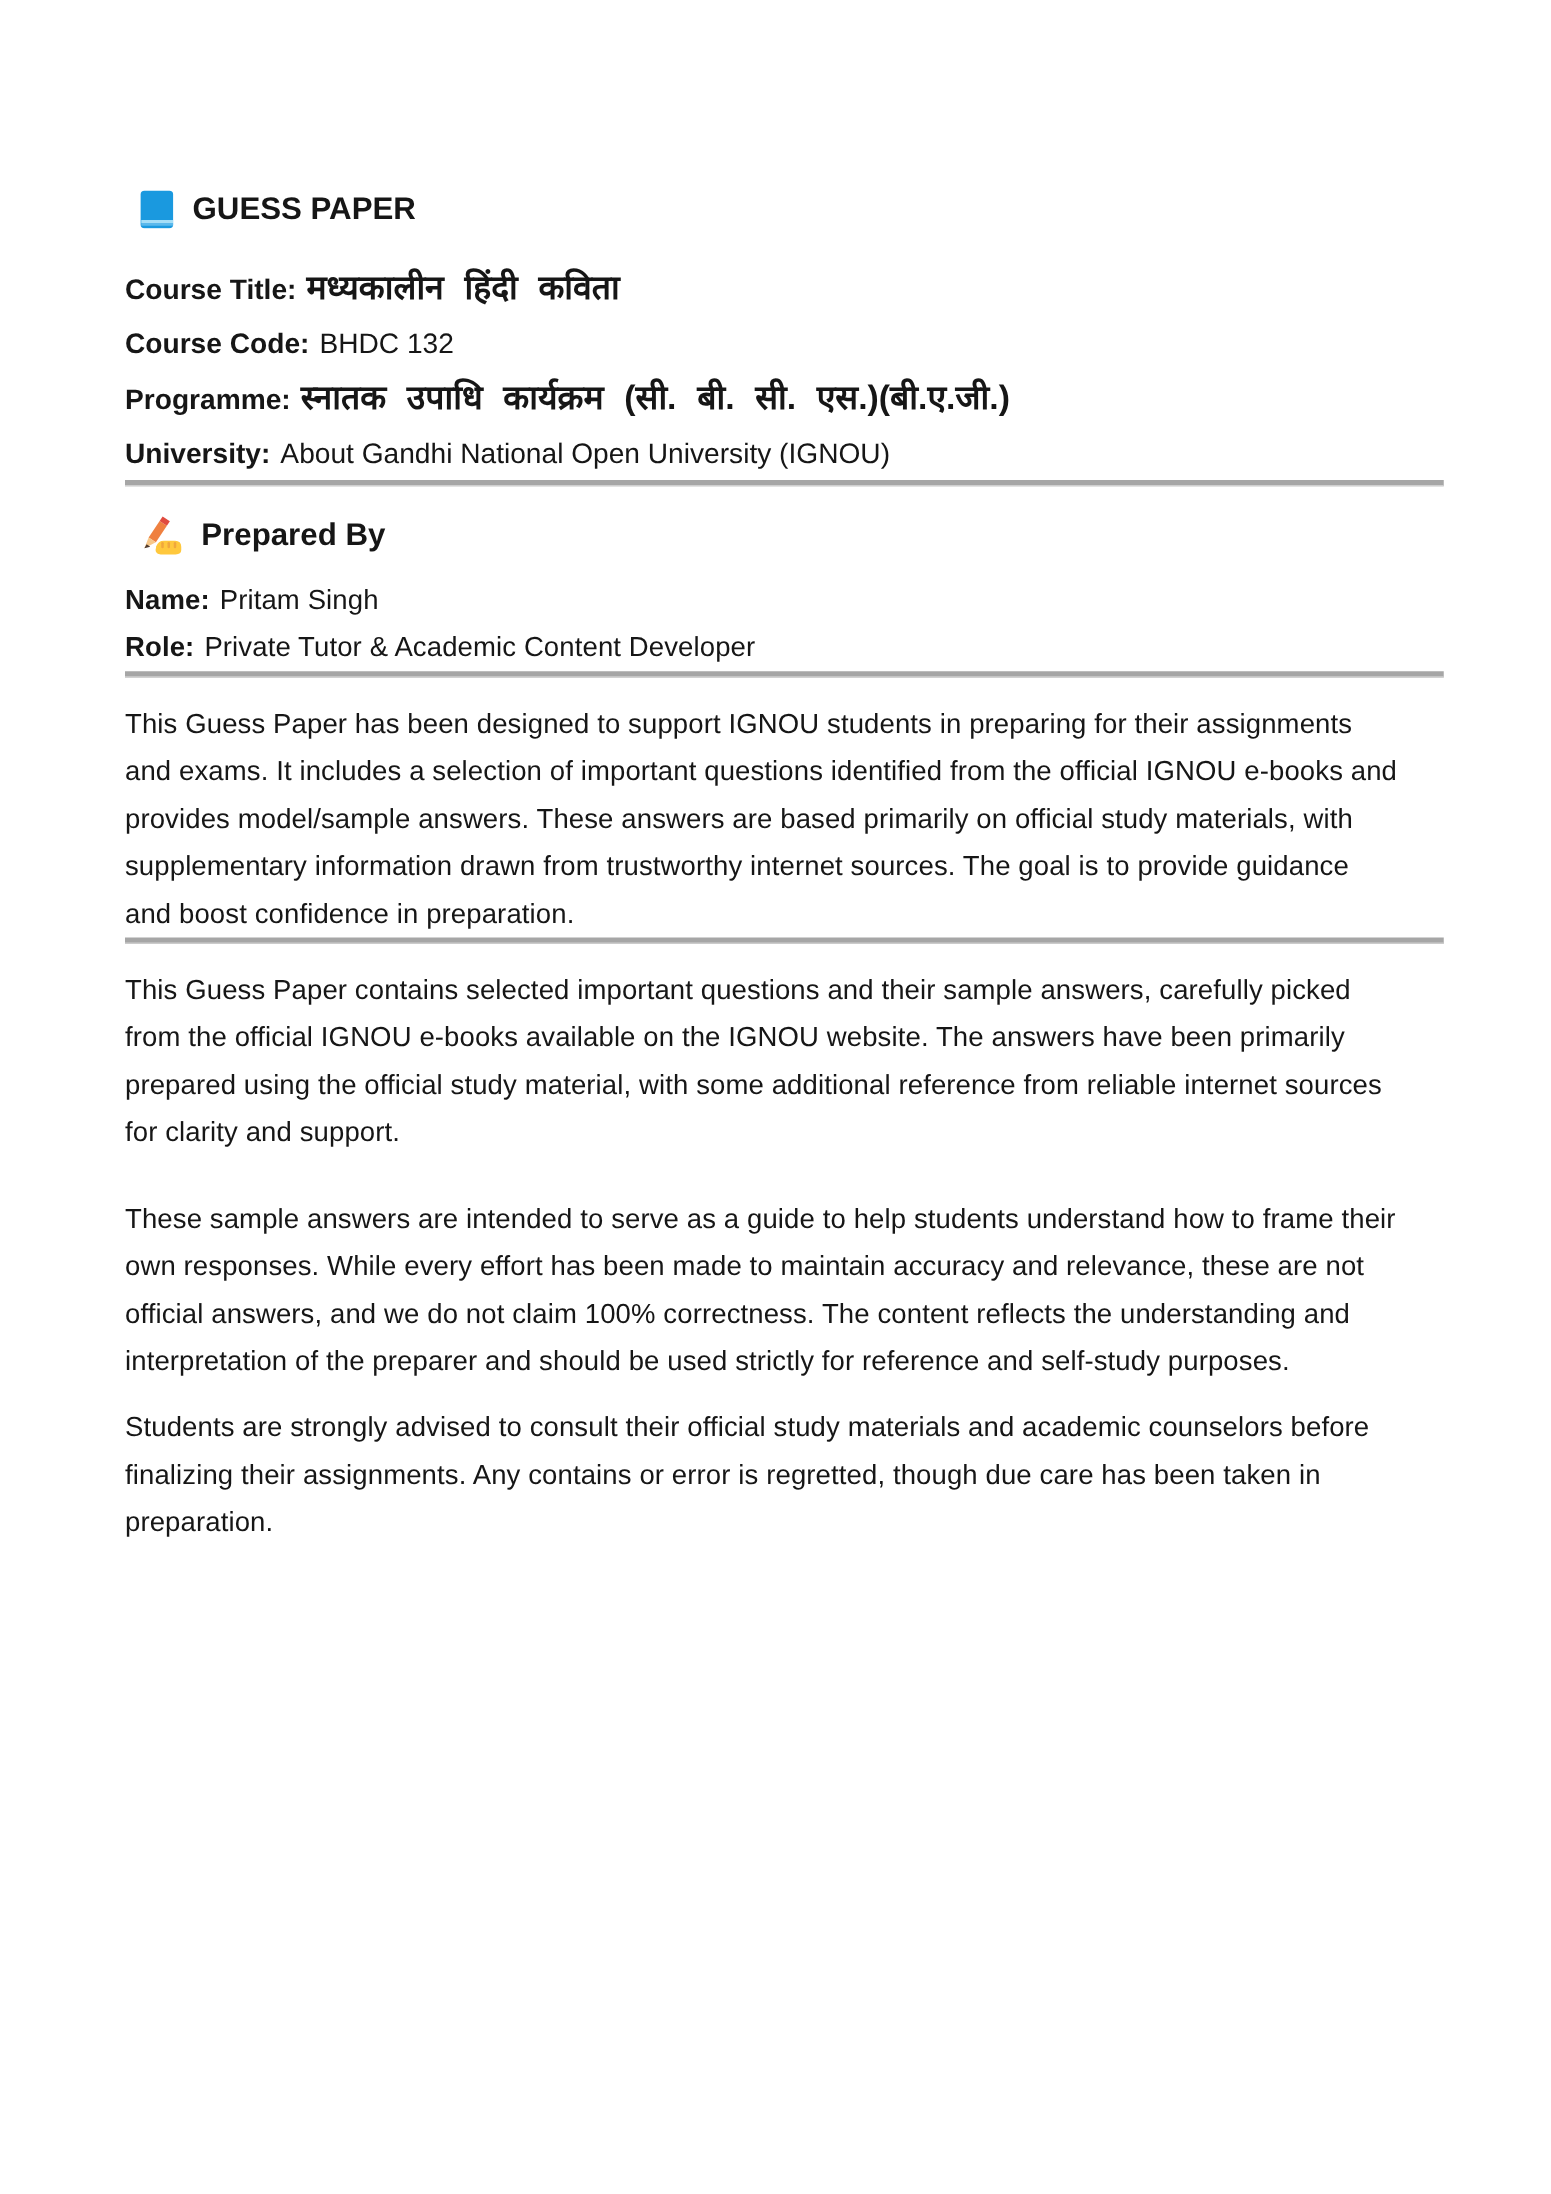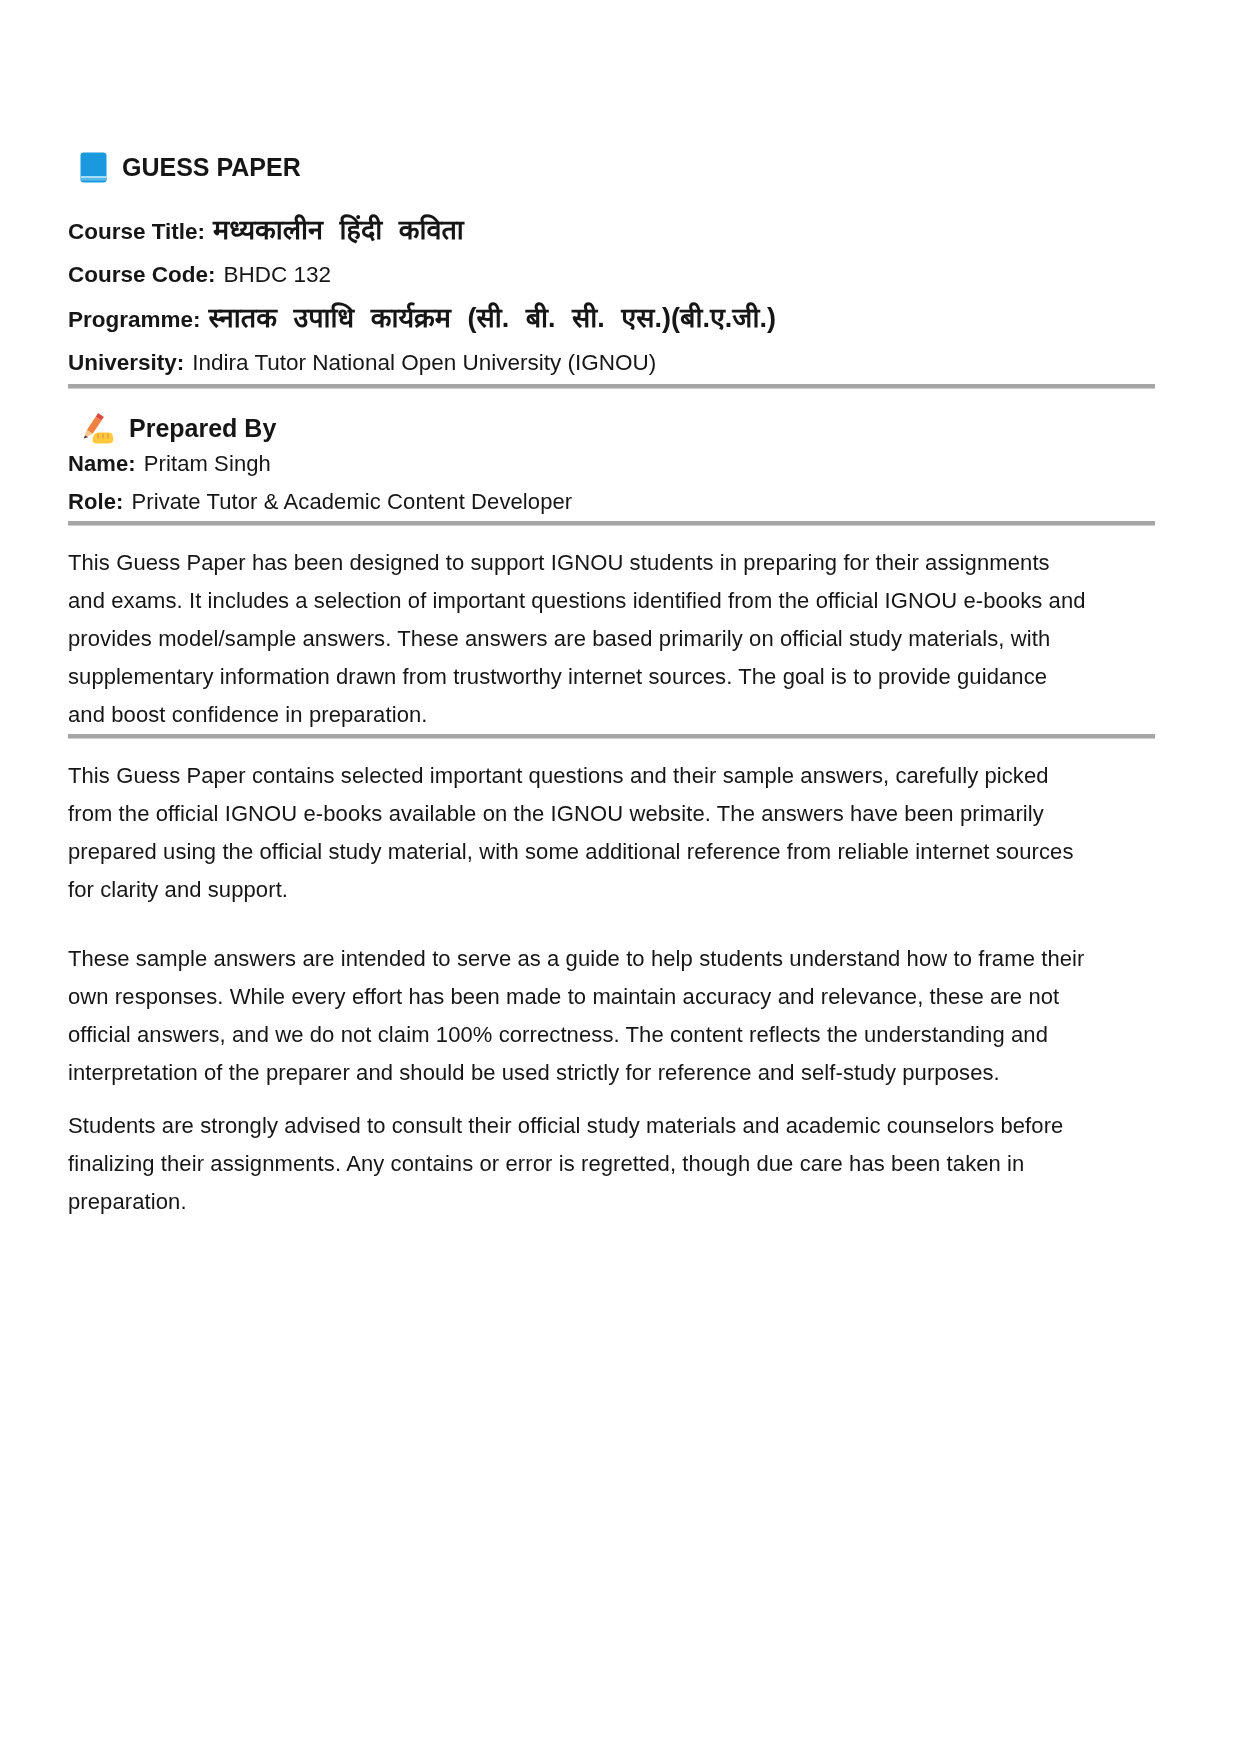--- a/index.html
+++ b/index.html
@@ -3,21 +3,21 @@
 <meta charset="utf-8">
 <style>
   html, body { margin: 0; padding: 0; }
   body {
     width: 1241px; height: 1755px;
     background: #ffffff;
     font-family: "Liberation Sans", sans-serif;
     color: #161616;
     overflow: hidden;
   }
-  .page { padding: 150px 86px 0 68px; box-sizing: border-box; }
+  .page { padding: 150px 86px 0 100px; box-sizing: border-box; }
 
   
   .doc-heading {
     display: flex; align-items: center; gap: 15px;
     padding-left: 12px;
     font-size: 25px; font-weight: bold;
     height: 34px; line-height: 34px;
   }
   .doc-heading .hicon { display: inline-flex; flex: 0 0 auto; }
 
@@ -36,21 +36,21 @@
 
   .para {
     margin: 0; font-size: 22px; line-height: 38px;
     max-width: 1022px; letter-spacing: 0.1px;
   }
 
   
   .m-title-block { margin-top: 24px; }
   .hr1 { margin-top: 32px; }
   .h-prepared { margin-top: 22px; text-align: center; }
-  .prepared-fields { }
+  .prepared-fields { margin-top: 16px; }
   .hr2 { margin-top: 37px; }
   .h-about { margin-top: 36px; }
   .about-para { margin-top: 18px; }
   .hr3 { margin-top: 46px; }
   .h-disclaimer { margin-top: 34px; }
   .disc-p1 { margin-top: 18px; }
   .disc-p2 { margin-top: 31px; }
   .disc-p3 { margin-top: 15px; }
 </style>
 </head>
@@ -73,21 +73,21 @@
     <p class="meta-line tall">
       <span class="meta-label">Course Title:</span><span class="hindi-value">मध्यकालीन हिंदी कविता</span>
     </p>
     <p class="meta-line">
       <span class="meta-label">Course Code:</span><span class="plain-value">BHDC 132</span>
     </p>
     <p class="meta-line tall">
       <span class="meta-label">Programme:</span><span class="hindi-value">स्नातक उपाधि कार्यक्रम (सी. बी. सी. एस.)(बी.ए.जी.)</span>
     </p>
     <p class="meta-line">
-      <span class="meta-label">University:</span><span class="plain-value">Indira Tutor National Open University (IGNOU)</span>
+      <span class="meta-label">University:</span><span class="plain-value">About Gandhi National Open University (IGNOU)</span>
     </p>
   </div>
 
   <hr class="rule hr1">
 
   <div class="doc-heading h-prepared">
     <span class="hicon">
       <svg width="34" height="32" viewBox="0 0 34 32" aria-hidden="true">
         <polygon points="6.9,17.9 15.7,4.7 21.5,8.5 12.7,21.7" fill="#ef8040"></polygon>
         <polygon points="15.7,4.7 18.1,1.1 23.9,4.9 21.5,8.5" fill="#e04b3f"></polygon>

